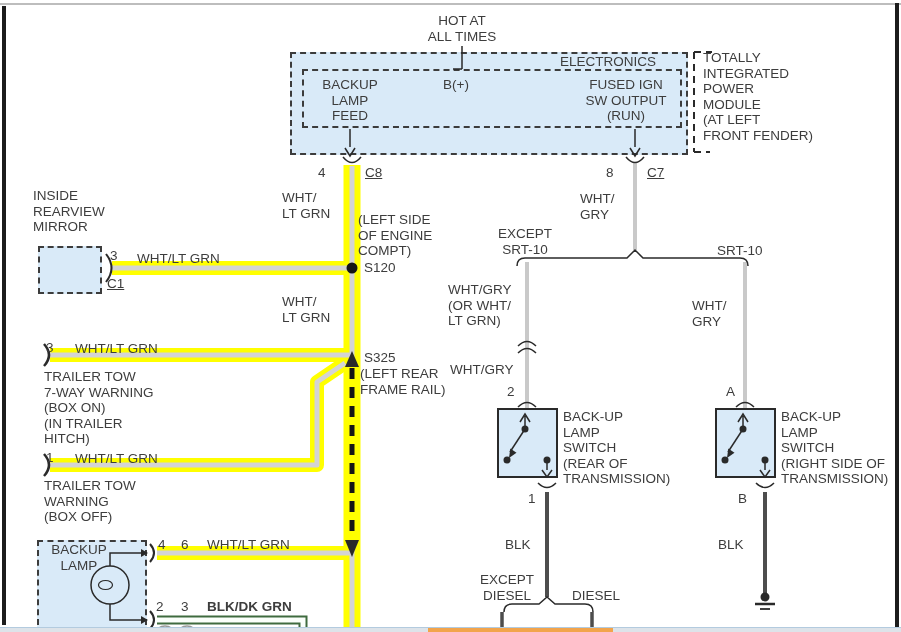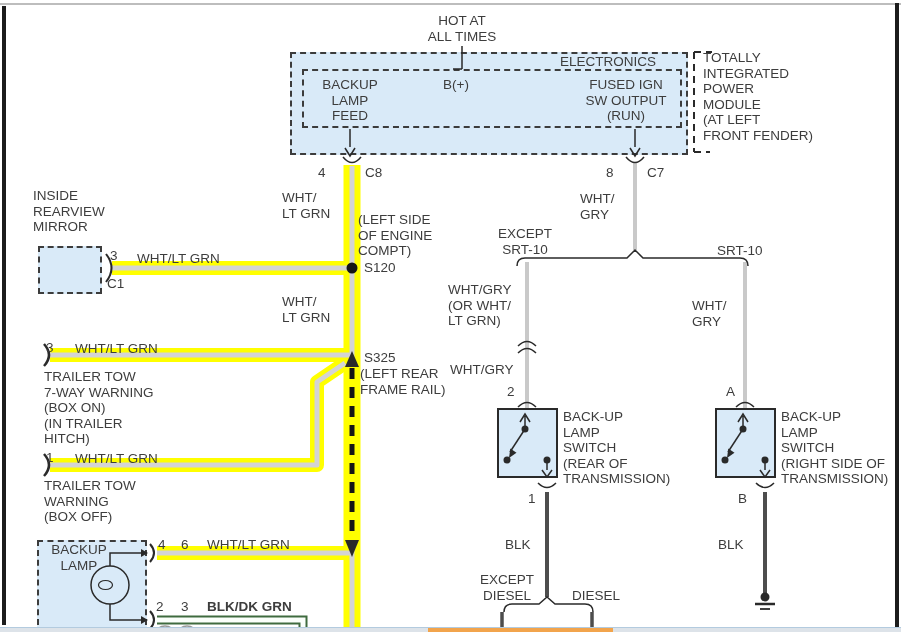--- a/index.html
+++ b/index.html
@@ -16,21 +16,21 @@
   html,body{margin:0;padding:0;background:#fff;}
   #stage{position:relative;width:901px;height:632px;background:#ffffff;overflow:hidden;
          font-family:"Liberation Sans","DejaVu Sans",sans-serif;}
   .box{position:absolute;box-sizing:border-box;}
   .dashed{border:2px dashed #3c3c3c;background:var(--box-fill-blue,#d9eaf8);}
   .soliddark{border:2px solid var(--line-black,#2a2a2a);background:var(--box-fill-blue,#d9eaf8);}
   .lbl{position:absolute;font-size:13.5px;line-height:15.5px;color:var(--text,#3d3d3d);
        white-space:pre-line;}
   .ctr{text-align:center;}
   .rt{text-align:left;}
-  .u{}
+  .u{text-decoration:underline;}
   svg{position:absolute;left:0;top:0;}
   .wy{stroke:var(--wire-highlight-yellow,#ffff00);fill:none;}
   .wc{stroke:var(--wire-white-core,#d4d4d4);fill:none;}
   .wg{stroke:var(--wire-gray,#c9c9c9);fill:none;}
   .wb{stroke:var(--wire-black,#4d4d4d);fill:none;}
   .grn{stroke:var(--wire-dark-green,#3f6b3f);fill:none;}
   .grncore{stroke:#fbfffb;fill:none;}
   .ink{stroke:var(--line-black,#2a2a2a);fill:none;}
   .inkf{fill:var(--line-black,#2a2a2a);stroke:none;}
   .loop{stroke:#9a9a9a;fill:none;}

